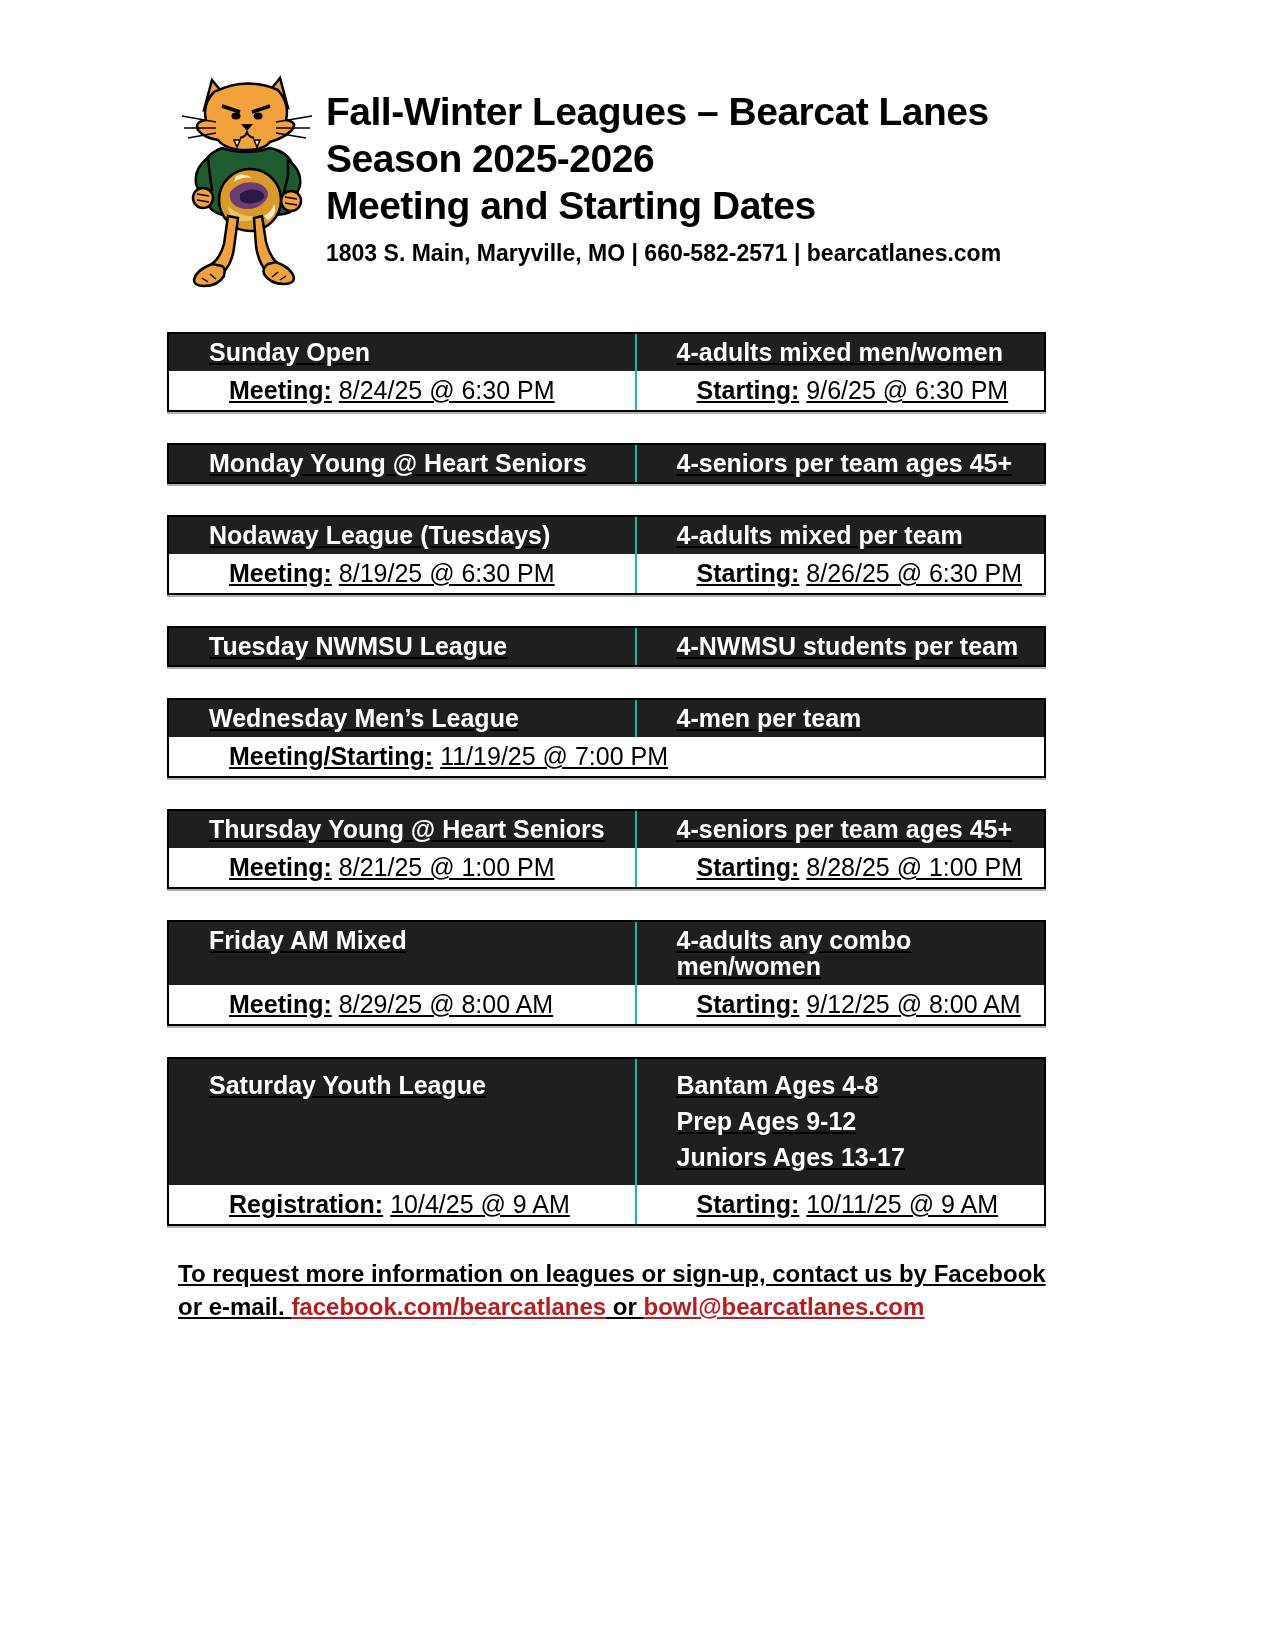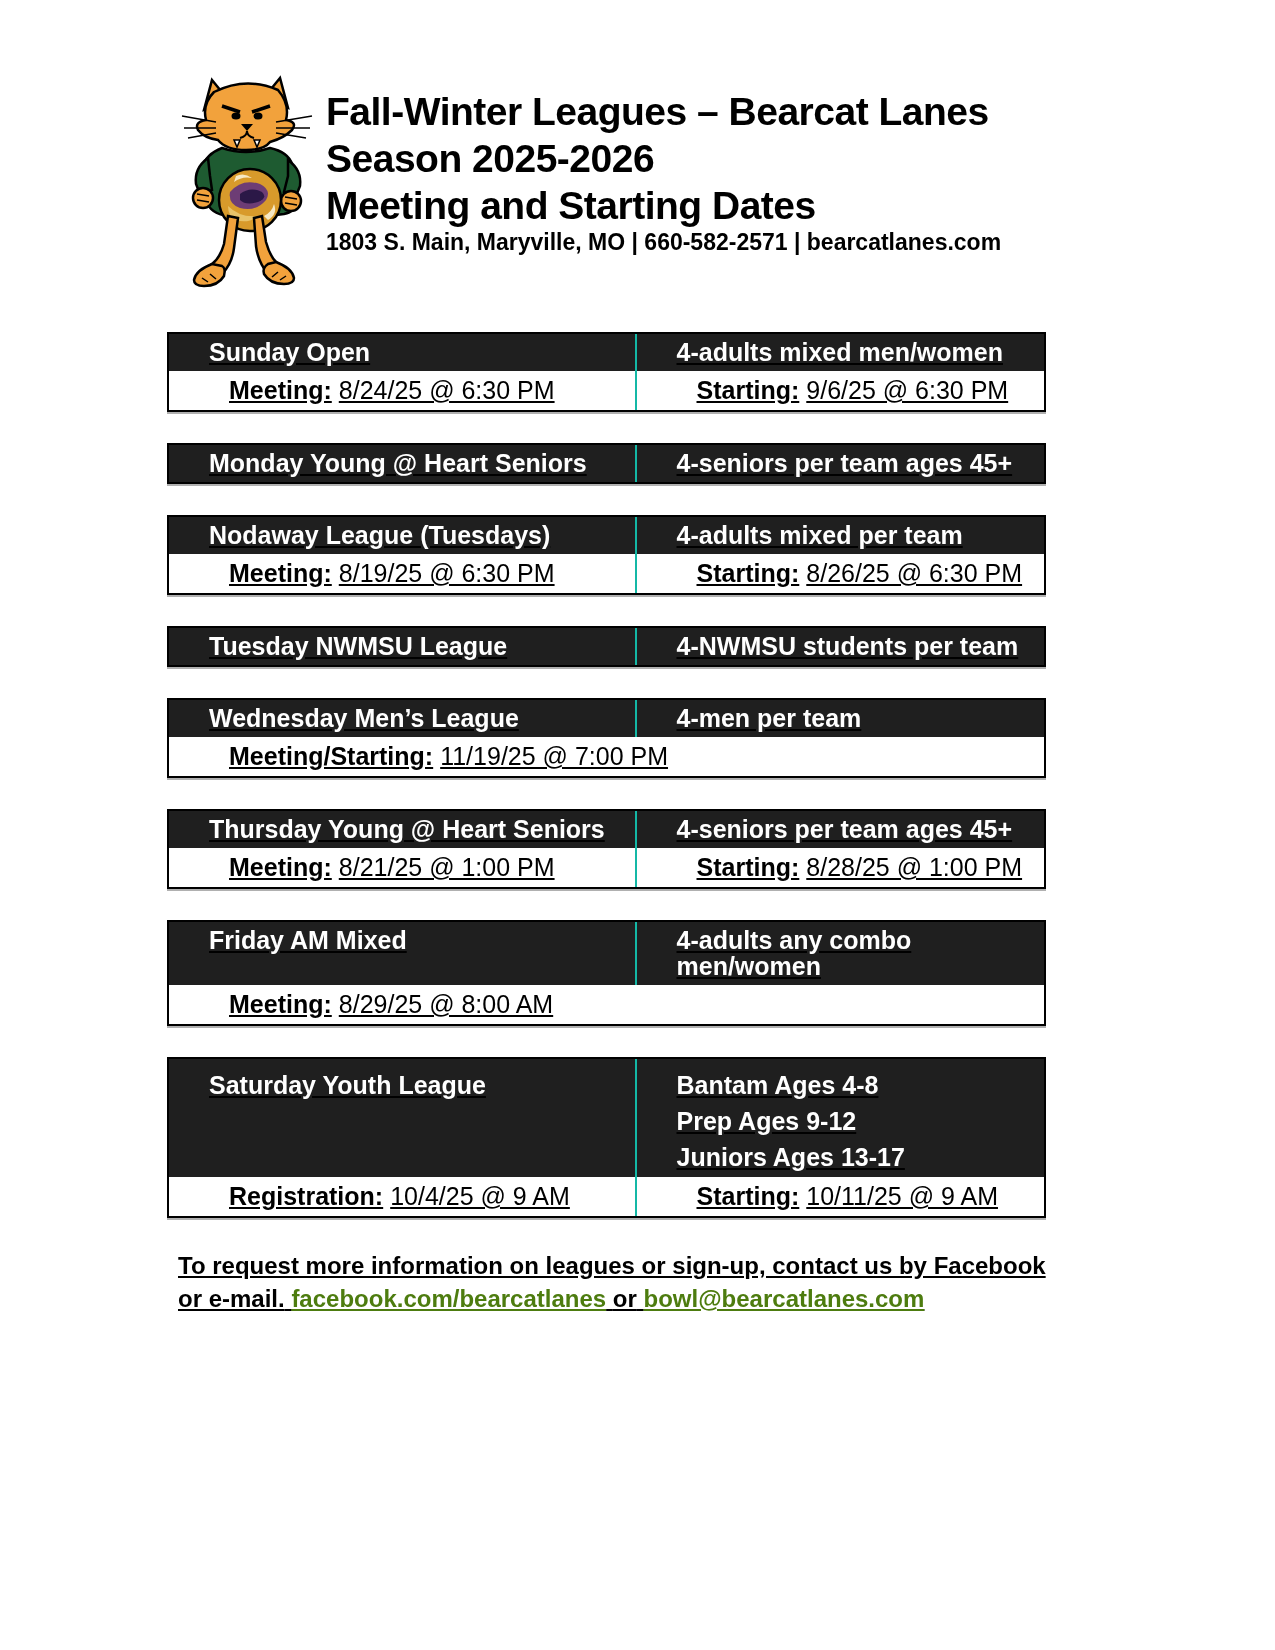--- a/index.html
+++ b/index.html
@@ -5,40 +5,40 @@
   * { box-sizing: border-box; margin: 0; padding: 0; }
   html, body { background: #ffffff; }
   body { font-family: "Liberation Sans", sans-serif; color: #000; }
   .page { width: 1153px; height: 1650px; background: #fff; position: relative; overflow: hidden; }
 
   
   .header { display: flex; padding-top: 72px; padding-left: 170px; }
   .logo-box { width: 152px; height: 222px; flex: none; }
   .title-wrap { margin-left: 4px; padding-top: 16px; }
   .title-line { font-size: 39px; font-weight: bold; line-height: 47px; letter-spacing: -0.5px; }
-  .address { font-size: 23px; font-weight: bold; margin-top: 0; }
+  .address { font-size: 23px; font-weight: bold; margin-top: 11px; }
 
   
   .content { width: 879px; margin-left: 167px; margin-top: 38px; text-decoration: underline; }
   .tbl { border: 2px solid #000; margin-bottom: 31px; background: #fff; box-shadow: 0 2px 0 #b0b0b0; }
   .hdr { display: flex; background: #1f1f1f; color: #fff; font-weight: bold; font-size: 25px; }
   .hdr .c { padding: 5px 10px 6px 40px; line-height: 26px; }
   .row { display: flex; font-size: 25px; background: #fff; }
   .row .c { padding: 6px 10px 7px 60px; line-height: 26px; white-space: nowrap; }
   .c-left  { width: 53.2%; flex: none; }
   .c-right { width: 46.8%; flex: none; border-left: 2px solid #14b8a6; }
   .c-full  { width: 100%; flex: none; }
   .lbl { font-weight: bold; margin-right: 7px; }
-  .hdr-tall .c { padding-top: 8px; padding-bottom: 2px; }
+  .hdr-tall .c { padding-top: 8px; padding-bottom: 10px; }
   .hdr-tall .line { line-height: 36px; }
 
   
   .footer { width: 900px; margin-left: 178px; margin-top: 9px;
             font-size: 24px; font-weight: bold; line-height: 33px; text-decoration: underline; }
-  a.link { color: #4d7c0f; text-decoration: underline; cursor: pointer; }
+  a.link { color: #b91c1c; text-decoration: underline; cursor: pointer; }
 </style>
 </head>
 <body>
 
 <div class="page">
 
   <div class="header">
     <div class="logo-box">
       <svg width="152" height="222" viewBox="0 0 152 222">
 
@@ -150,20 +150,21 @@
       </div>
     </div>
 
     <div class="tbl">
       <div class="hdr">
         <div class="c c-left">Friday AM Mixed</div>
         <div class="c c-right">4-adults any combo men/women</div>
       </div>
       <div class="row">
         <div class="c c-left"><span class="lbl">Meeting:</span><span>8/29/25 @ 8:00 AM</span></div>
+        <div class="c c-right"><span class="lbl">Starting:</span><span>9/12/25 @ 8:00 AM</span></div>
       </div>
     </div>
 
     <div class="tbl">
       <div class="hdr hdr-tall">
         <div class="c c-left line">Saturday Youth League</div>
         <div class="c c-right">
           <div class="line">Bantam Ages 4-8</div>
           <div class="line">Prep Ages 9-12</div>
           <div class="line">Juniors Ages 13-17</div>

